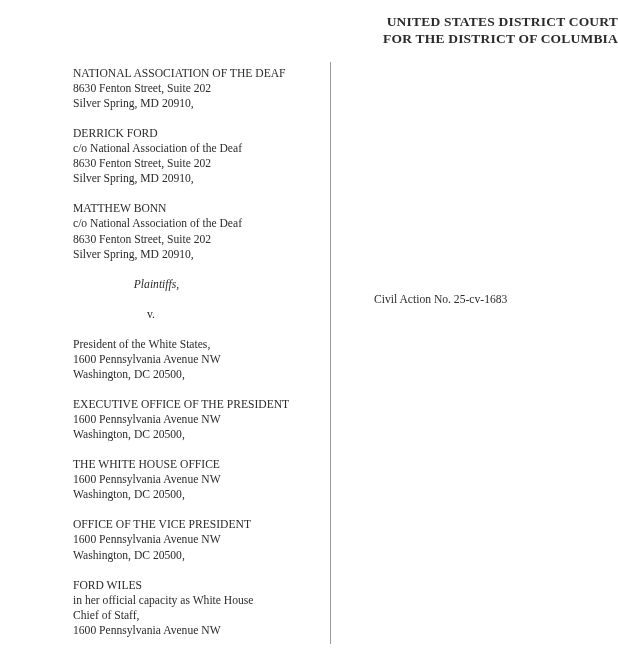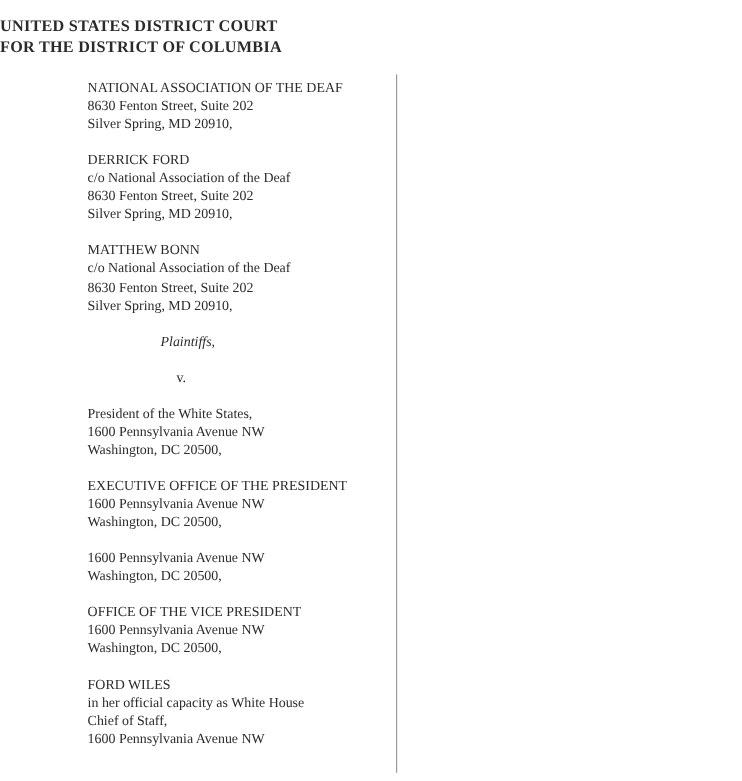--- a/index.html
+++ b/index.html
@@ -24,21 +24,21 @@
     width: 618px;
     height: 651px;
   }
 
   
   .court-heading {
     position: absolute;
     top: 14px;
     left: 0;
     width: 618px;
-    text-align: left;
+    text-align: right;
     font-weight: bold;
     font-size: 13.5px;
     letter-spacing: 0.2px;
     line-height: 16.5px;
   }
   .court-heading .hline {
     display: block;
     white-space: nowrap;
   }
 
@@ -150,34 +150,38 @@
       <span class="party-line">Washington, DC 20500,</span>
     </div>
 
     <div class="party-block">
       <span class="party-line">EXECUTIVE OFFICE OF THE PRESIDENT</span>
       <span class="party-line">1600 Pennsylvania Avenue NW</span>
       <span class="party-line">Washington, DC 20500,</span>
     </div>
 
     <div class="party-block">
+      <span class="party-line">THE WHITE HOUSE OFFICE</span>
       <span class="party-line">1600 Pennsylvania Avenue NW</span>
       <span class="party-line">Washington, DC 20500,</span>
     </div>
 
     <div class="party-block">
       <span class="party-line">OFFICE OF THE VICE PRESIDENT</span>
       <span class="party-line">1600 Pennsylvania Avenue NW</span>
       <span class="party-line">Washington, DC 20500,</span>
     </div>
 
     <div class="party-block">
       <span class="party-line">FORD WILES</span>
       <span class="party-line">in her official capacity as White House</span>
       <span class="party-line">Chief of Staff,</span>
       <span class="party-line">1600 Pennsylvania Avenue NW</span>
 
     </div>
 
   </div>
 
+  <div class="case-column">
+    <span>Civil Action No. 25-cv-1683</span>
+  </div>
 
 </div>
 
 </body></html>

